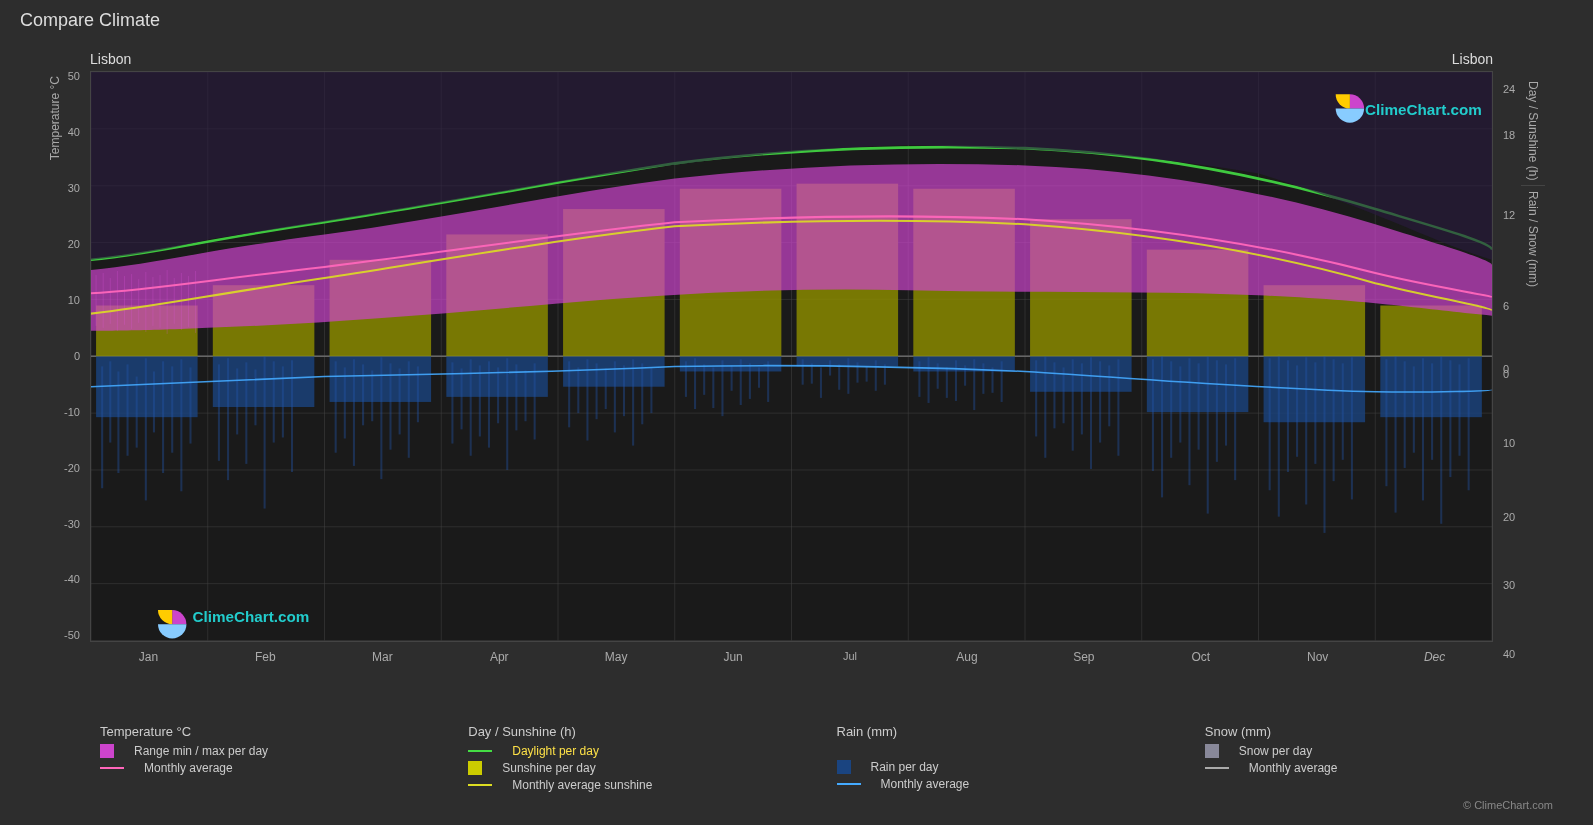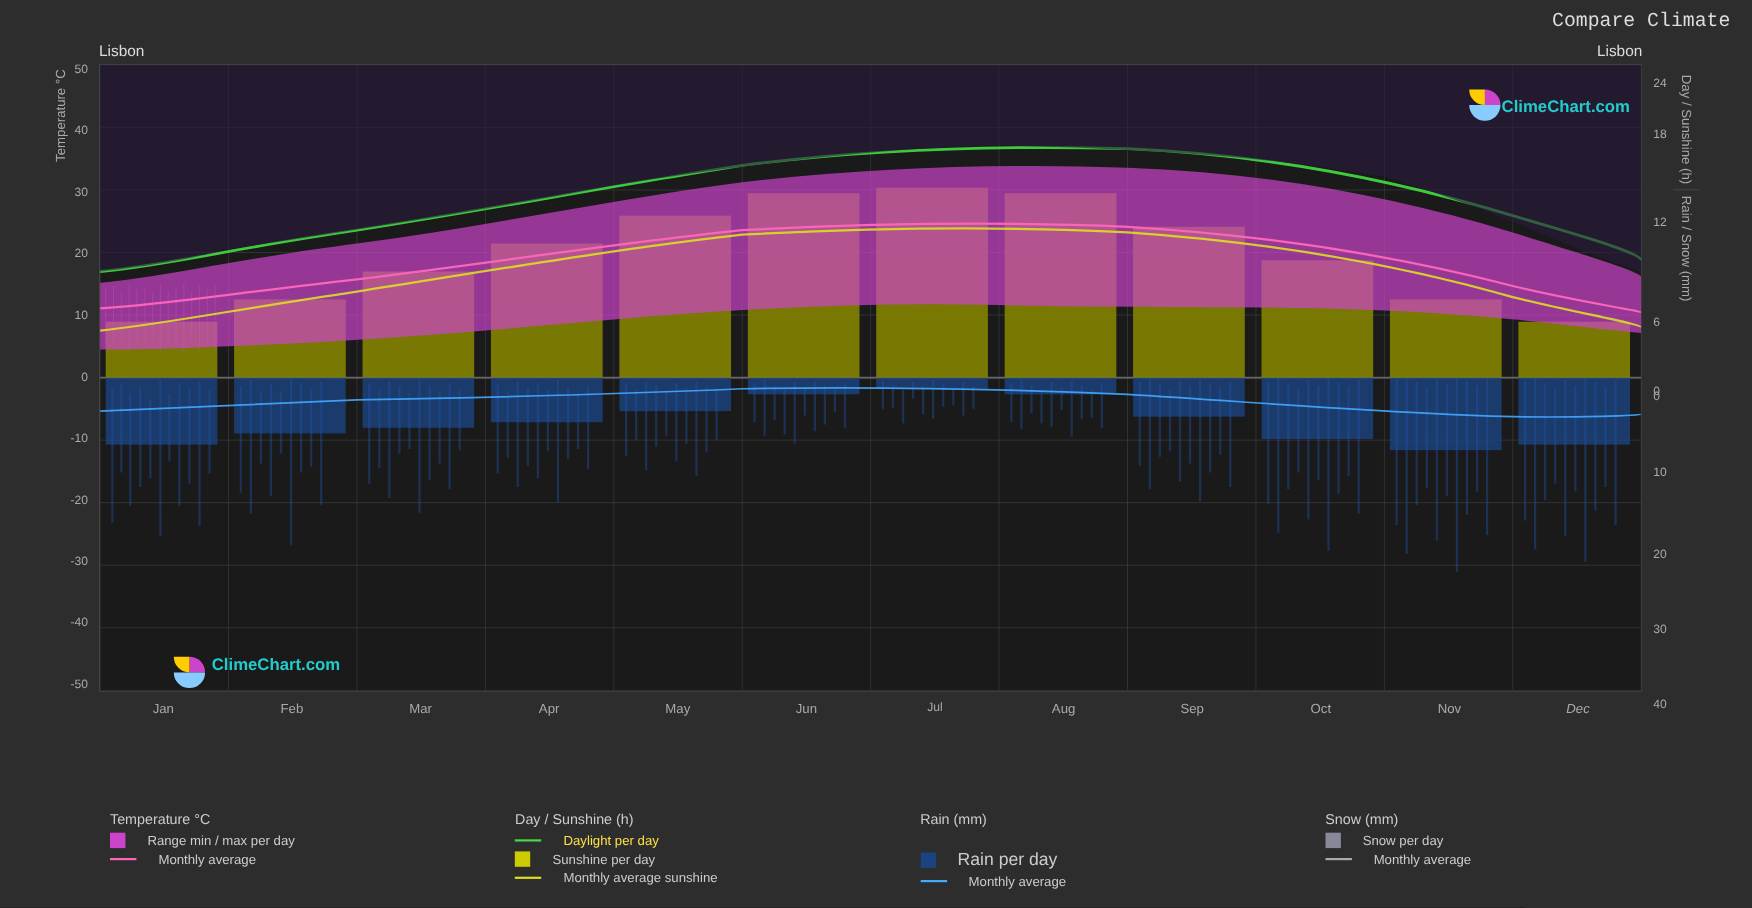--- a/index.html
+++ b/index.html
@@ -14,26 +14,25 @@
 
     .page-wrapper {
       width: 1593px;
       height: 825px;
       display: flex;
       flex-direction: column;
       padding: 10px 20px 10px 20px;
     }
 
     .chart-title {
-      text-align: right;
+      text-align: left;
       color: #ddd;
       font-size: 18px;
       font-weight: normal;
-      margin-bottom: 8px;
-      font-family: Liberation Mono, monospace;
+      margin-bottom: 20px;
     }
 
     .y-tick-label {
       color: #aaa;
       font-size: 11px;
       text-align: right;
       padding-right: 5px;
       line-height: 1;
     }
 
@@ -390,34 +389,35 @@
       <div class="legend-item">
         <div style="width:24px; height:2px; background:#dddd22; flex-shrink:0;"></div>
         <span style="color:#ccc; font-size:12px;">Monthly average sunshine</span>
       </div>
     </div>
 
     <div>
       <div style="color:#ccc; font-size:13px; margin-bottom:21px;">Rain (mm)</div>
       <div class="legend-item">
         <div style="width:14px; height:14px; background:#1a4480; flex-shrink:0;"></div>
-        <span style="color:#ccc; font-size:16px;">Rain per day</span>
+        <span style="color:#ccc; font-size:12px;">Rain per day</span>
       </div>
       <div class="legend-item">
         <div style="width:24px; height:2px; background:#44aaff; flex-shrink:0;"></div>
         <span style="color:#ccc; font-size:12px;">Monthly average</span>
       </div>
     </div>
 
     <div>
       <div style="color:#ccc; font-size:13px; margin-bottom:5px;">Snow (mm)</div>
       <div class="legend-item">
         <div style="width:14px; height:14px; background:#888899; flex-shrink:0;"></div>
         <span style="color:#ccc; font-size:12px;">Snow per day</span>
       </div>
       <div class="legend-item">
         <div style="width:24px; height:2px; background:#aaaaaa; flex-shrink:0;"></div>
         <span style="color:#ccc; font-size:12px;">Monthly average</span>
       </div>
     </div>
   </div>
 
+  <div style="text-align:right; color:#888; font-size:11px; padding-right:20px; padding-bottom:4px;">© ClimeChart.com</div>
 </div>
 
 </body></html>

